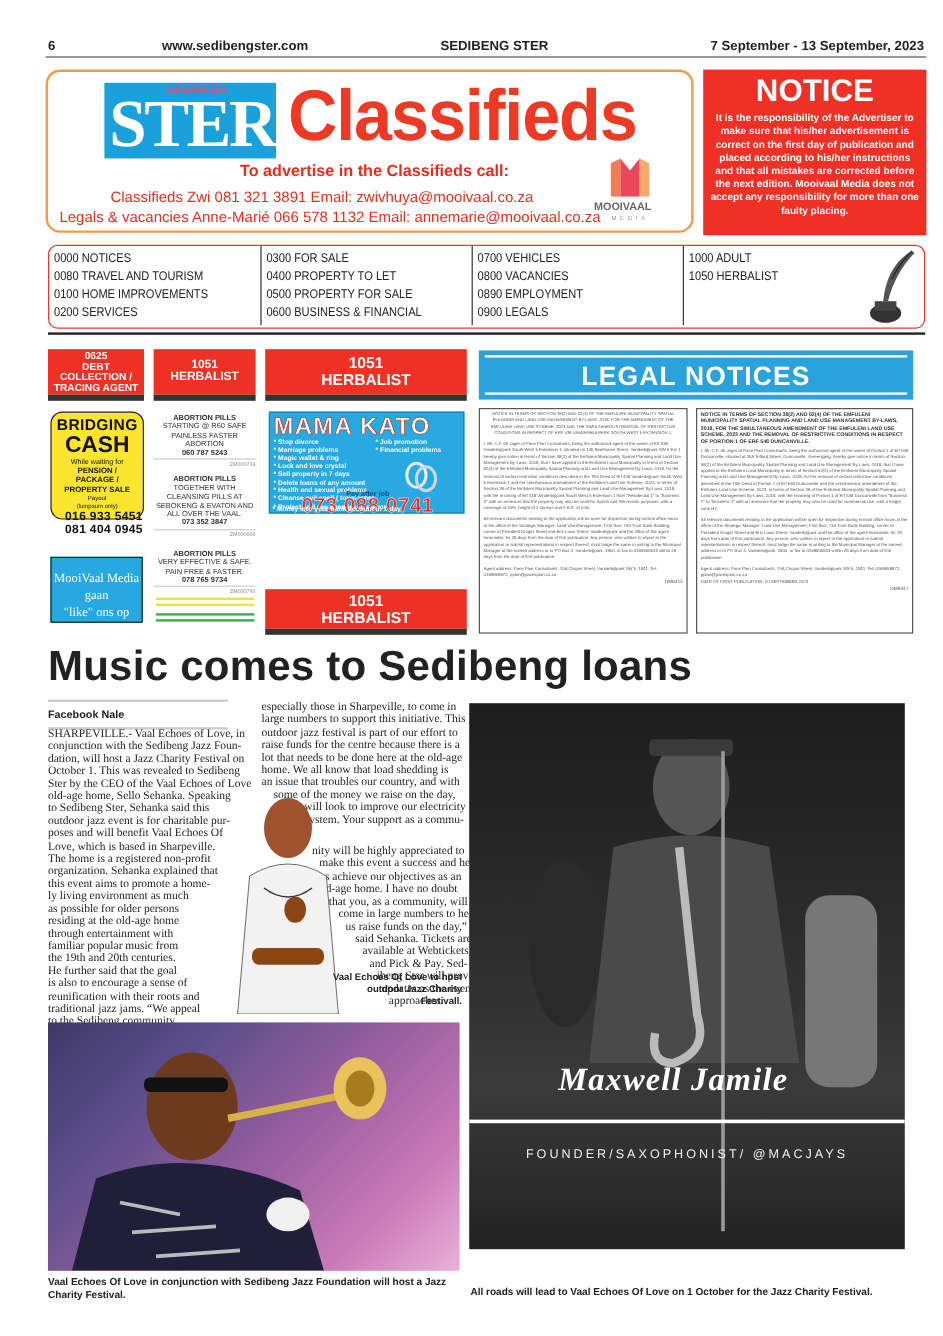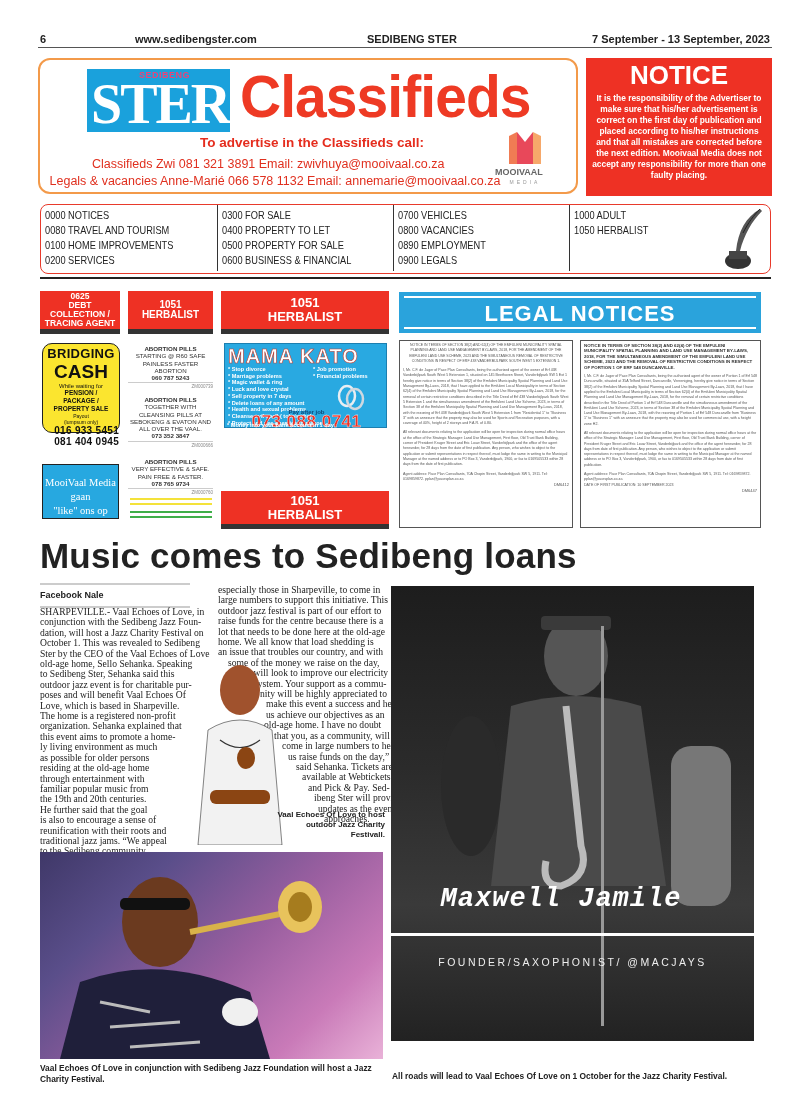--- a/index.html
+++ b/index.html
@@ -76,21 +76,21 @@
   
   .headline { left: 40px; top: 536px; font-size: 35px; font-weight: bold; color: #222; letter-spacing: 0.2px; }
   .byline { left: 40px; top: 583px; width: 150px; border-top: 2px solid #ccc; border-bottom: 2px solid #ccc; font-size: 9px; font-weight: bold; padding: 5px 0 6px; }
   .col1 { left: 40px; top: 607px; width: 180px; font-family: "Liberation Serif", serif; font-size: 9.6px; line-height: 10.4px; color: #222; }
   .col2 { left: 218px; top: 585px; width: 165px; font-family: "Liberation Serif", serif; font-size: 9.6px; line-height: 10.4px; color: #222; }
   .col1 p, .col2 p { white-space: nowrap; }
   .portrait { left: 190px; top: 660px; width: 100px; height: 185px; }
   .pic-caption { left: 275px; top: 810px; width: 110px; text-align: right; font-size: 8px; font-weight: bold; line-height: 10px; color: #222; }
 
   .photo-sax { left: 391px; top: 586px; width: 363px; height: 455px; background: linear-gradient(180deg,#1d1d1d 0%,#2b2b2b 40%,#3a3a3a 70%,#222 100%); overflow: hidden; }
-  .sax-name { position: absolute; left: 0; width: 340px; text-align: center; top: 298px; font-family: Liberation Mono, monospace; font-style: italic; font-weight: bold; font-size: 27px; color: #fff; letter-spacing: 1px; }
+  .sax-name { position: absolute; left: 0; width: 340px; text-align: center; top: 298px; font-family: Liberation Serif, serif; font-style: italic; font-weight: bold; font-size: 27px; color: #fff; letter-spacing: 1px; }
   .sax-sep { position: absolute; left: 0; top: 347px; width: 363px; height: 3px; background: #fff; }
   .sax-role { position: absolute; left: 0; width: 363px; text-align: center; top: 370px; font-size: 10.5px; color: #eee; letter-spacing: 2.5px; }
 
   .photo-trumpet { left: 40px; top: 852px; width: 343px; height: 207px; background: linear-gradient(135deg,#3f3868 0%,#5a4e8a 25%,#9a5fa0 55%,#c97ab8 80%,#e9b2d8 100%); overflow: hidden; }
 
   .cap-left { left: 40px; top: 1063px; width: 340px; font-size: 8.4px; font-weight: bold; line-height: 10.5px; color: #222; }
   .cap-right { left: 392px; top: 1071px; width: 365px; font-size: 8.4px; font-weight: bold; color: #222; }
 </style>
 </head>
 <body>
@@ -317,21 +317,21 @@
     <p style="padding-left: 0px;">especially those in Sharpeville, to come in</p>
     <p style="padding-left: 0px;">large numbers to support this initiative. This</p>
     <p style="padding-left: 0px;">outdoor jazz festival is part of our effort to</p>
     <p style="padding-left: 0px;">raise funds for the centre because there is a</p>
     <p style="padding-left: 0px;">lot that needs to be done here at the old-age</p>
     <p style="padding-left: 0px;">home. We all know that load shedding is</p>
     <p style="padding-left: 0px; text-align: center;">an issue that troubles our country, and with</p>
     <p style="padding-left: 10px;">some of the money we raise on the day,</p>
     <p style="padding-left: 22px;">we will look to improve our electricity</p>
     <p style="padding-left: 36px;">system. Your support as a commu-</p>
-    <p style="padding-left: 42px;">nity will be highly appreciated to</p>
+    <p style="padding-left: 42px; margin-top: 16px;">nity will be highly appreciated to</p>
     <p style="padding-left: 48px;">make this event a success and help</p>
     <p style="padding-left: 48px;">us achieve our objectives as an</p>
     <p style="padding-left: 46px;">old-age home. I have no doubt</p>
     <p style="padding-left: 56px; text-align: center;">that you, as a community, will</p>
     <p style="padding-left: 64px;">come in large numbers to help</p>
     <p style="padding-left: 70px;">us raise funds on the day,”</p>
     <p style="padding-left: 78px;">said Sehanka. Tickets are</p>
     <p style="padding-left: 84px;">available at Webtickets</p>
     <p style="padding-left: 90px;">and Pick &amp; Pay. Sed-</p>
     <p style="padding-left: 96px;">ibeng Ster will provide</p>

